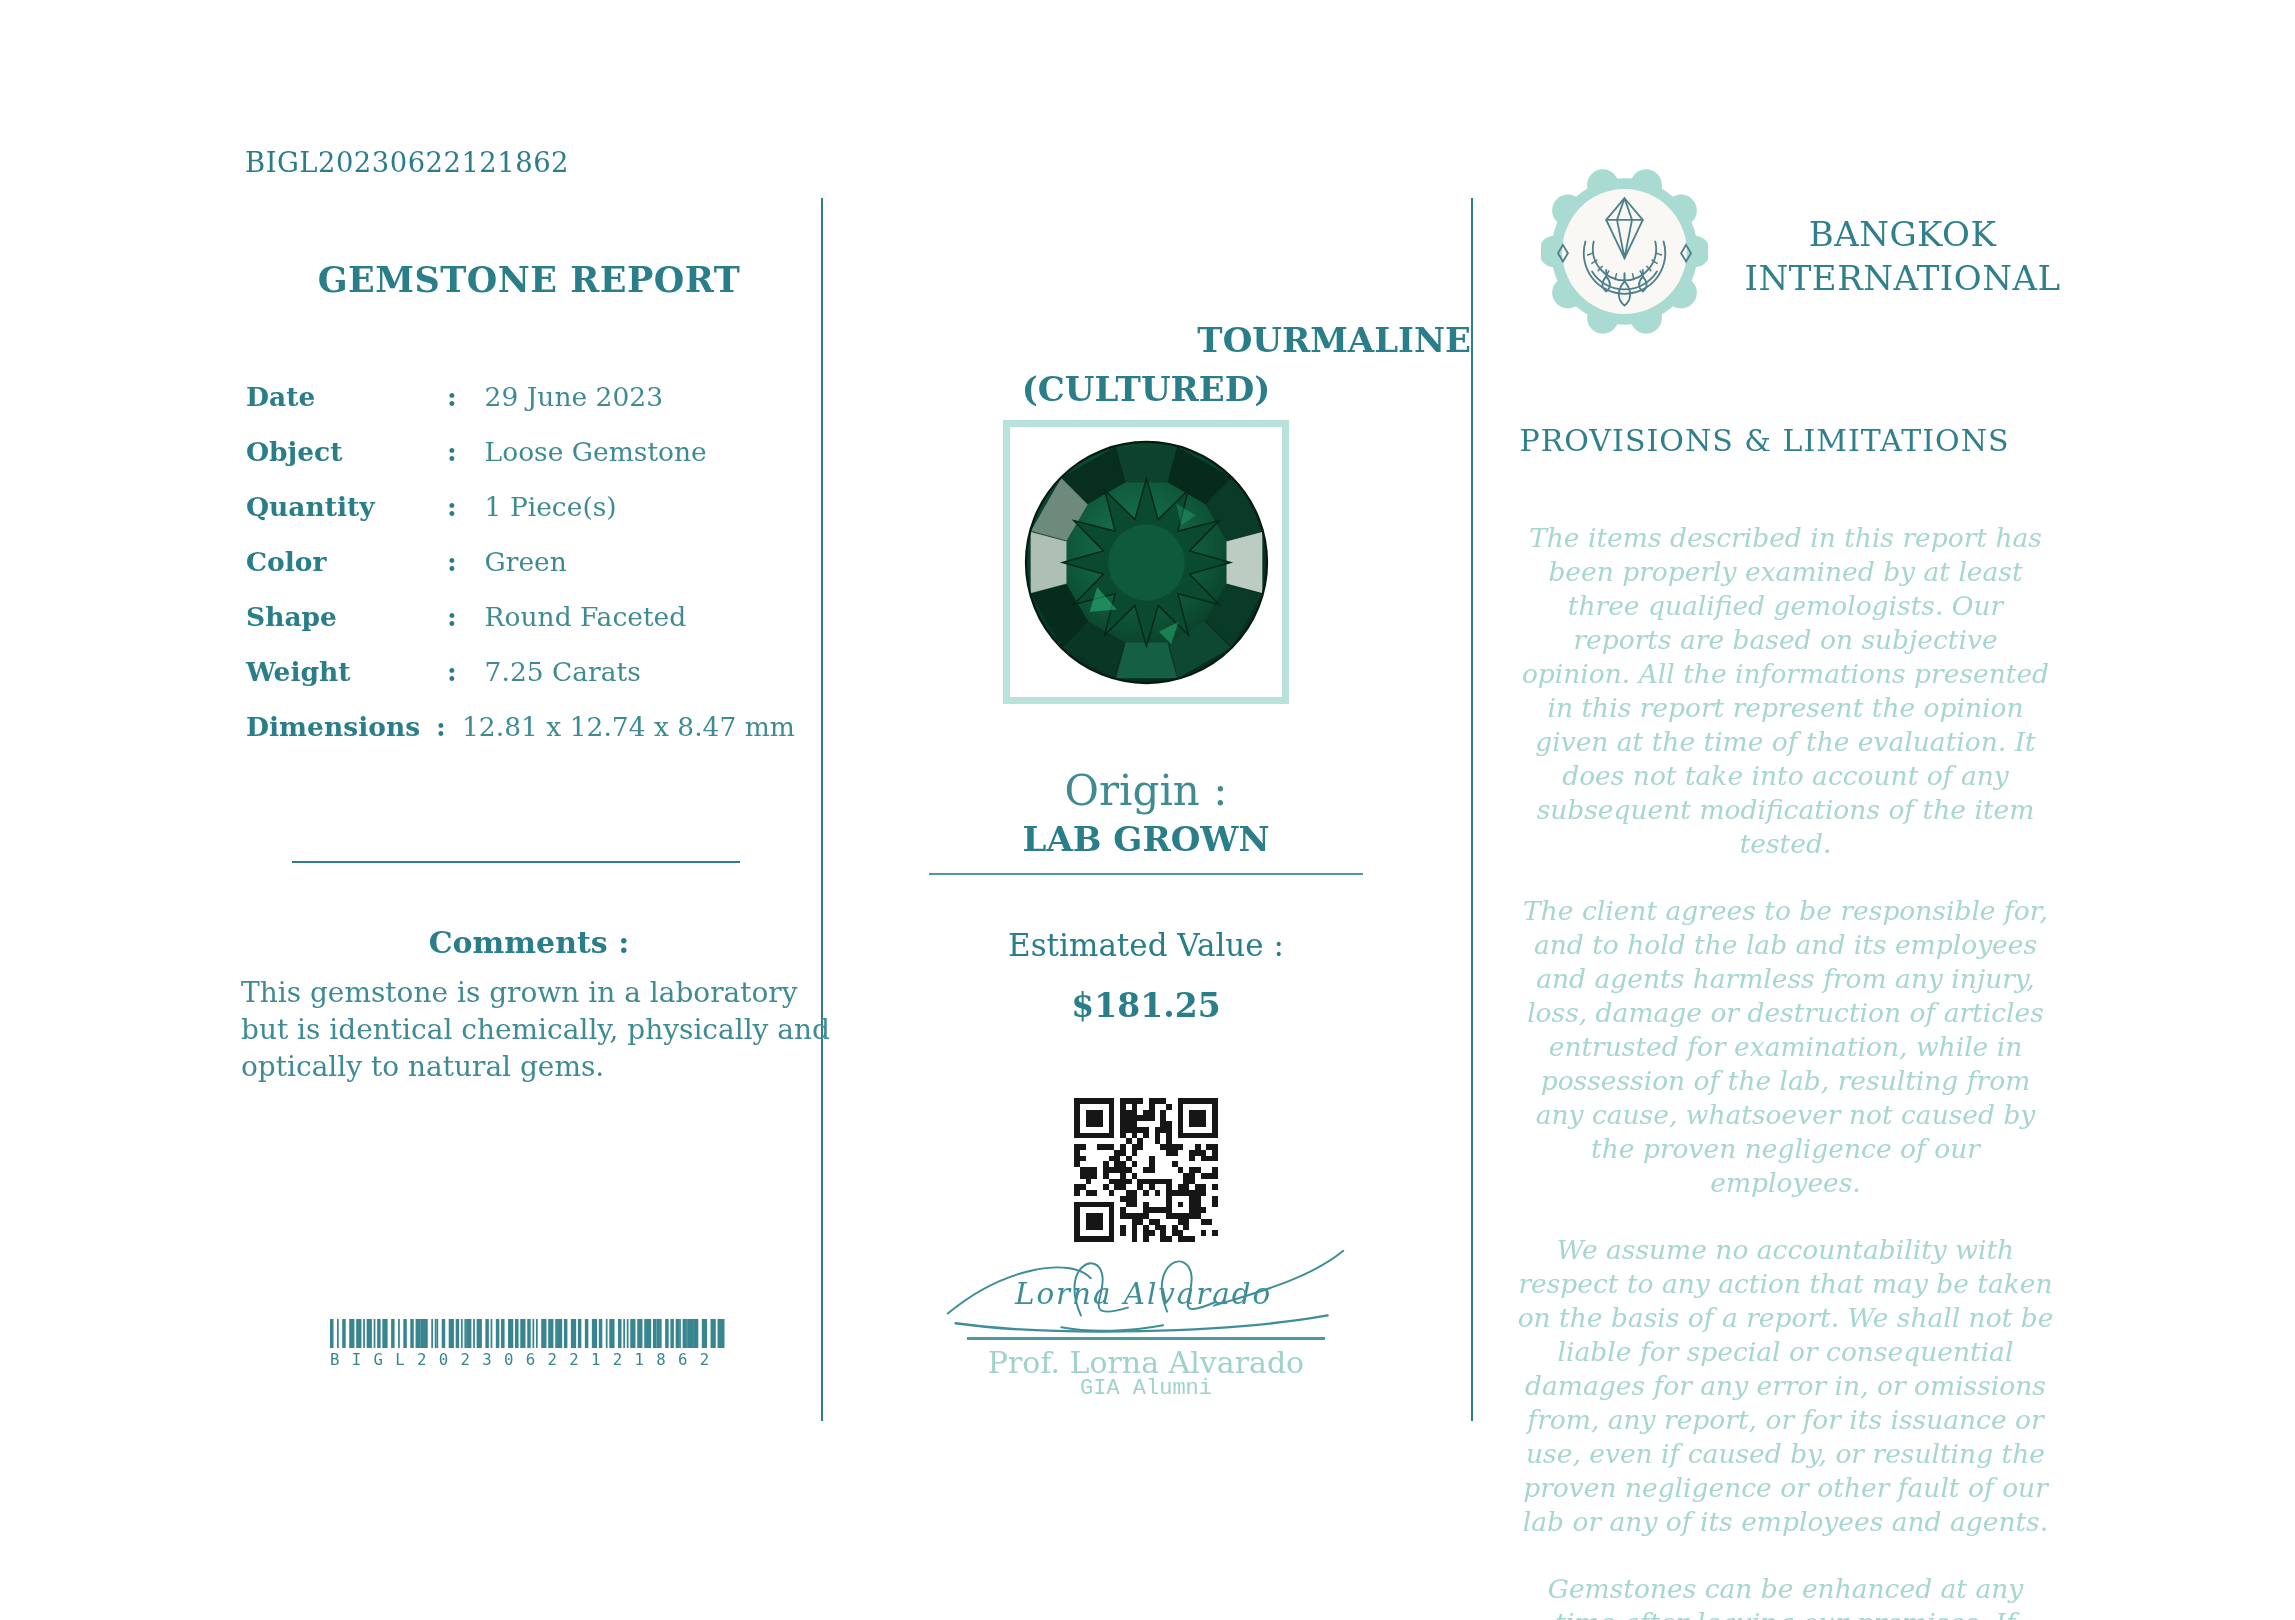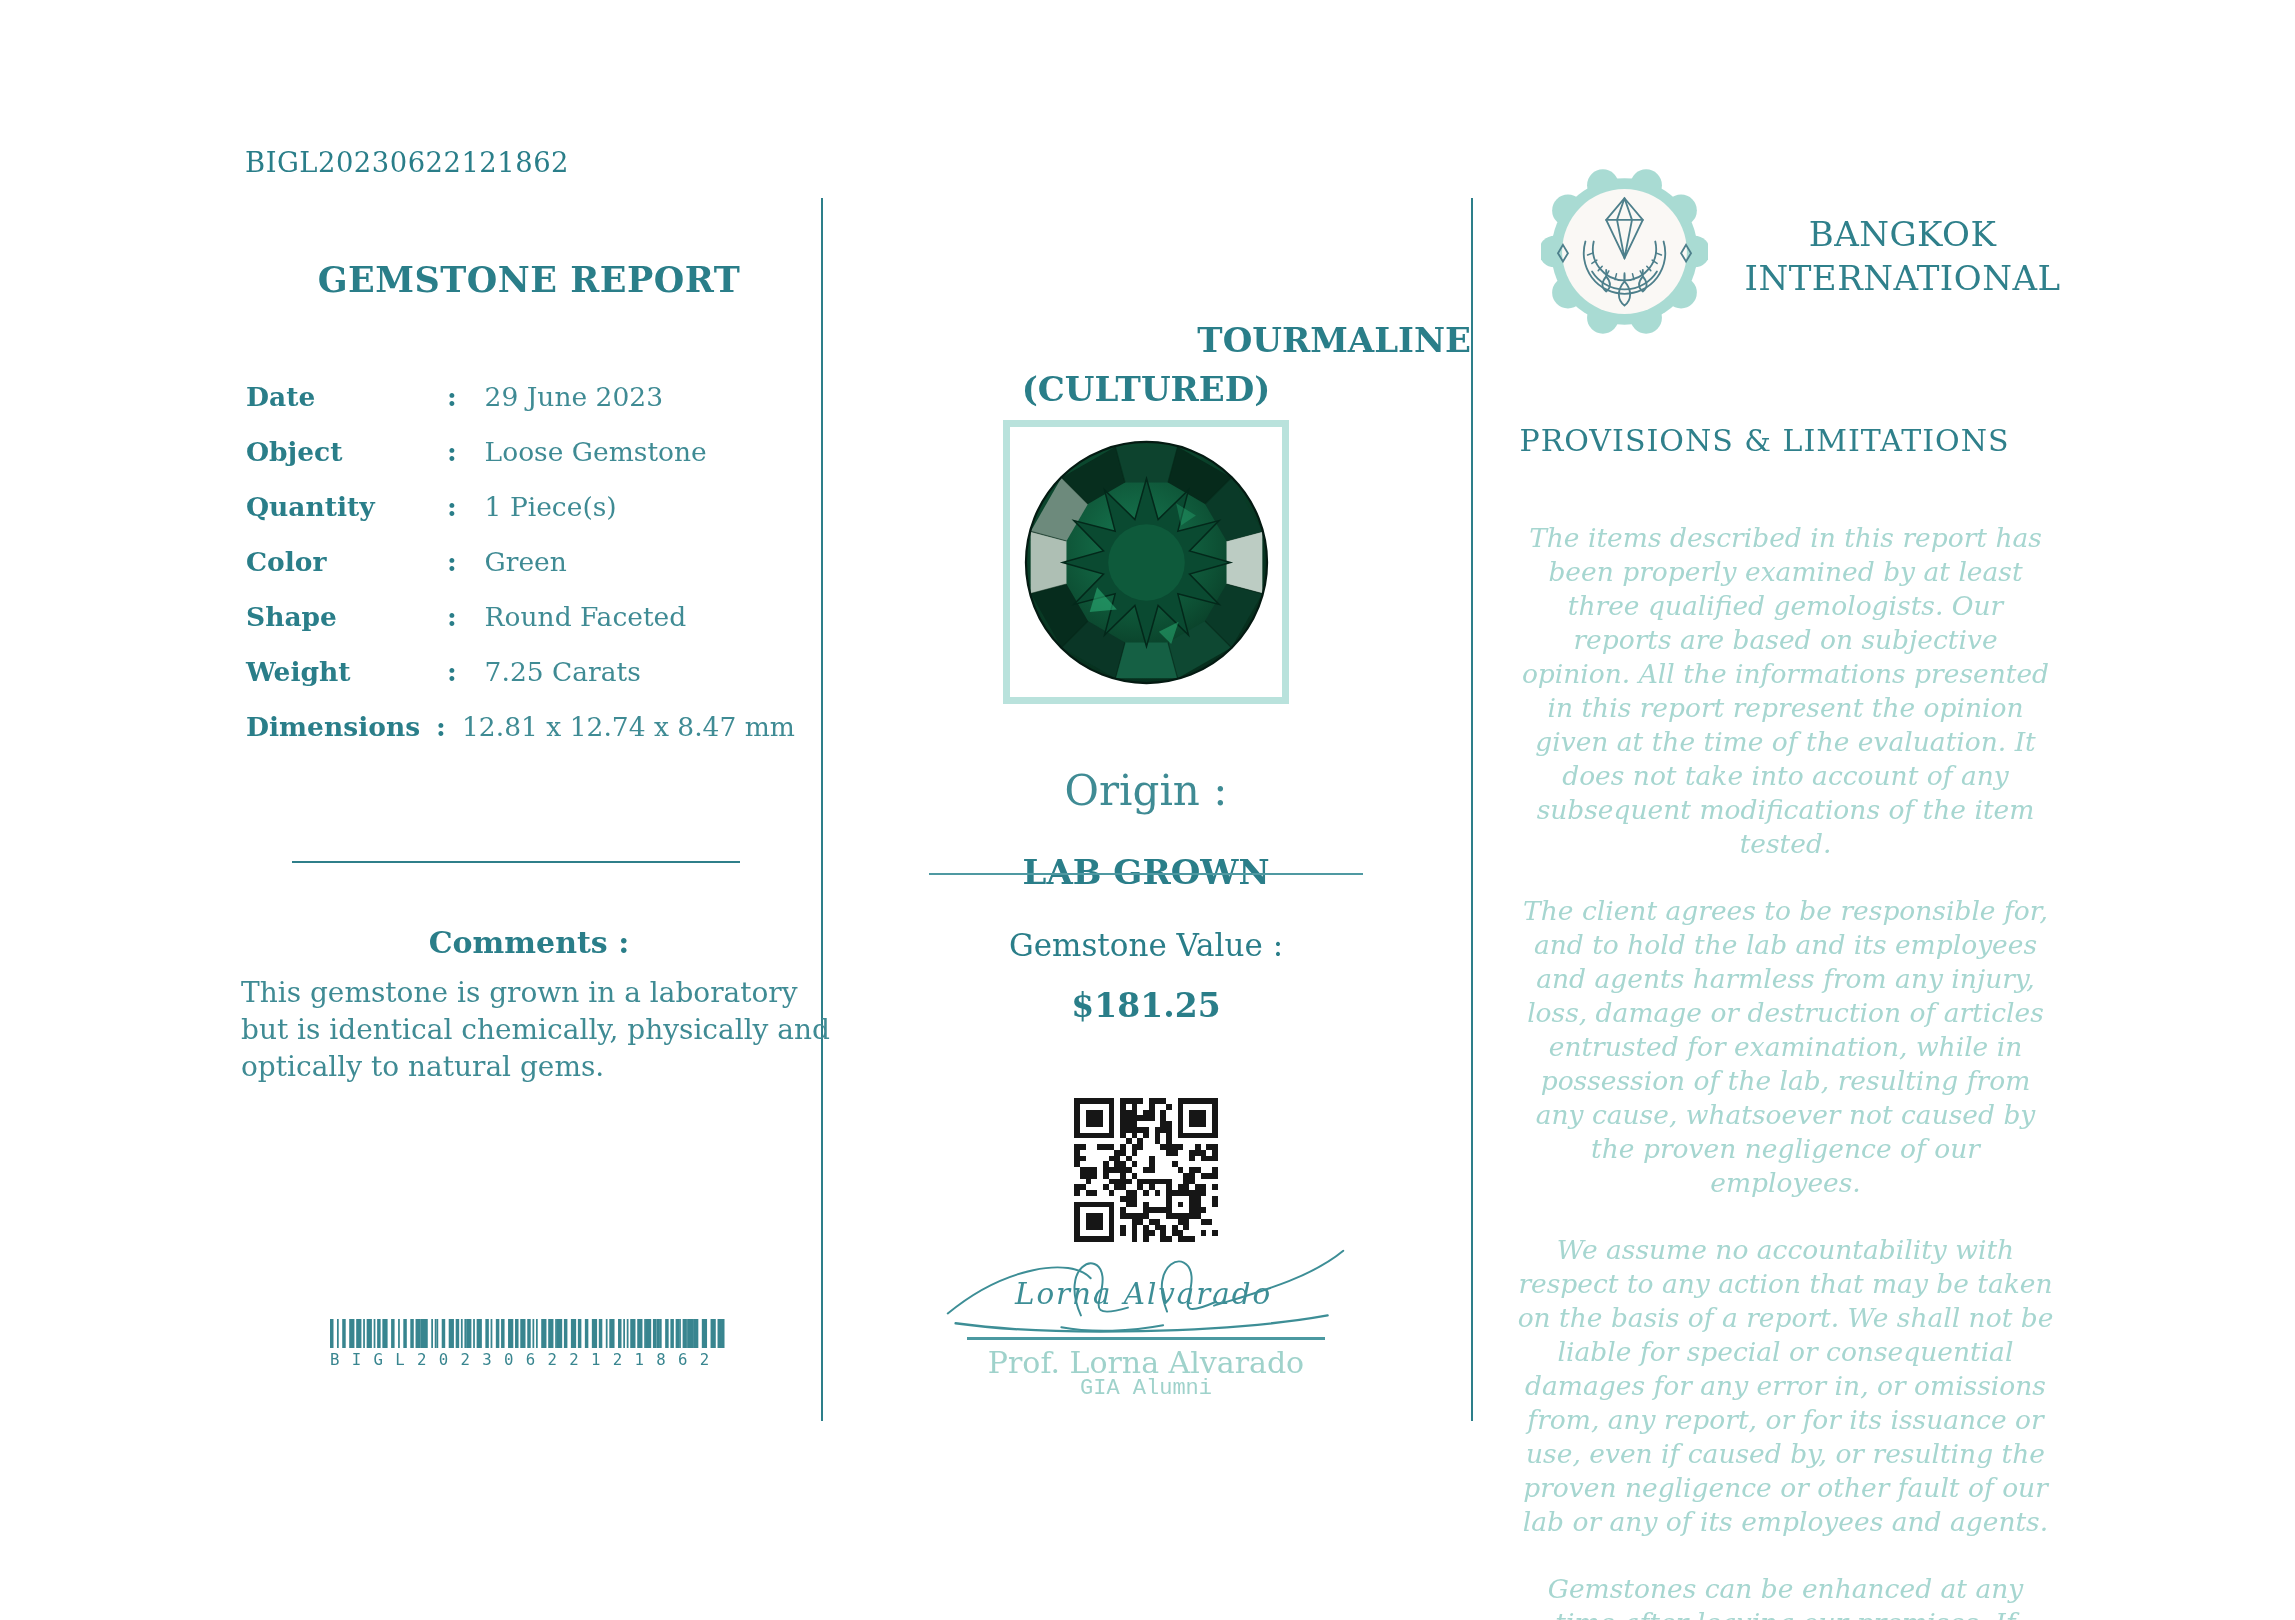--- a/index.html
+++ b/index.html
@@ -45,21 +45,21 @@
 
   
   #middle{left:821px;top:0;width:650px;height:1620px;}
   #middle .abs{left:0;right:0;margin:auto;}
   #mid-ident-label{top:261px;font-size:31px;color:var(--teal-soft);}
   #mid-ident-value{top:320px;font-size:34px;font-weight:700;text-align:right;}
   #mid-ident-qual{top:369px;font-size:34px;font-weight:700;}
   #gem-frame{top:420px;width:286px;height:284px;border:7.8px solid var(--frame);background:#fff;
              box-sizing:border-box;display:flex;align-items:center;justify-content:center;}
   #mid-origin-label{top:766px;font-size:42px;color:var(--teal-soft);}
-  #mid-origin-value{top:852px;font-size:34px;font-weight:700;}
+  #mid-origin-value{top:819px;font-size:34px;font-weight:700;}
   #mid-divider{top:873px;width:434px;height:2px;background:#4f99a2;}
   #mid-est-label{top:927px;font-size:31px;}
   #mid-est-value{top:986px;font-size:33px;font-weight:700;}
   #qr-wrap{top:1098px;width:144px;height:144px;background:#fff;}
   #signature{top:1237px;width:421px;height:106px;}
   #sig-divider{top:1337px;width:358px;height:2.9px;background:#4b99a1;}
   #sig-name{top:1345px;font-size:30px;color:var(--mint-deep);}
   #sig-cred{top:1376px;font-size:22px;color:var(--mint-deep);font-family:Liberation Mono, monospace;}
 
   
@@ -247,21 +247,21 @@
         <polygon points="30,60 38,69 27,70" fill="#2fbf81" opacity="0.5"></polygon>
         <polygon points="62,26 70,31 64,35" fill="#2fbf81" opacity="0.3"></polygon>
         <polygon points="55,78 63,74 60,83" fill="#35d18d" opacity="0.4"></polygon>
         <circle cx="50" cy="50" r="48.8" fill="none" stroke="#041a12" stroke-width="0.9"></circle>
       </svg>
     </div>
 
     <div id="mid-origin-label" class="abs center nowrap">Origin :</div>
     <div id="mid-origin-value" class="abs center nowrap">LAB GROWN</div>
     <div id="mid-divider" class="abs"></div>
-    <div id="mid-est-label" class="abs center nowrap">Gemstone Value :</div>
+    <div id="mid-est-label" class="abs center nowrap">Estimated Value :</div>
     <div id="mid-est-value" class="abs center nowrap">$181.25</div>
 
     <div id="qr-wrap" class="abs">
       <svg id="qr-svg" viewBox="0 0 25 25" width="144" height="144" shape-rendering="crispEdges">
           <rect x="0" y="0" width="25" height="25" fill="#ffffff"></rect>
           <rect x="8" y="0" width="1" height="1" fill="var(--qr)"></rect>
           <rect x="9" y="0" width="1" height="1" fill="var(--qr)"></rect>
           <rect x="10" y="0" width="1" height="1" fill="var(--qr)"></rect>
           <rect x="11" y="0" width="1" height="1" fill="var(--qr)"></rect>
           <rect x="13" y="0" width="1" height="1" fill="var(--qr)"></rect>

